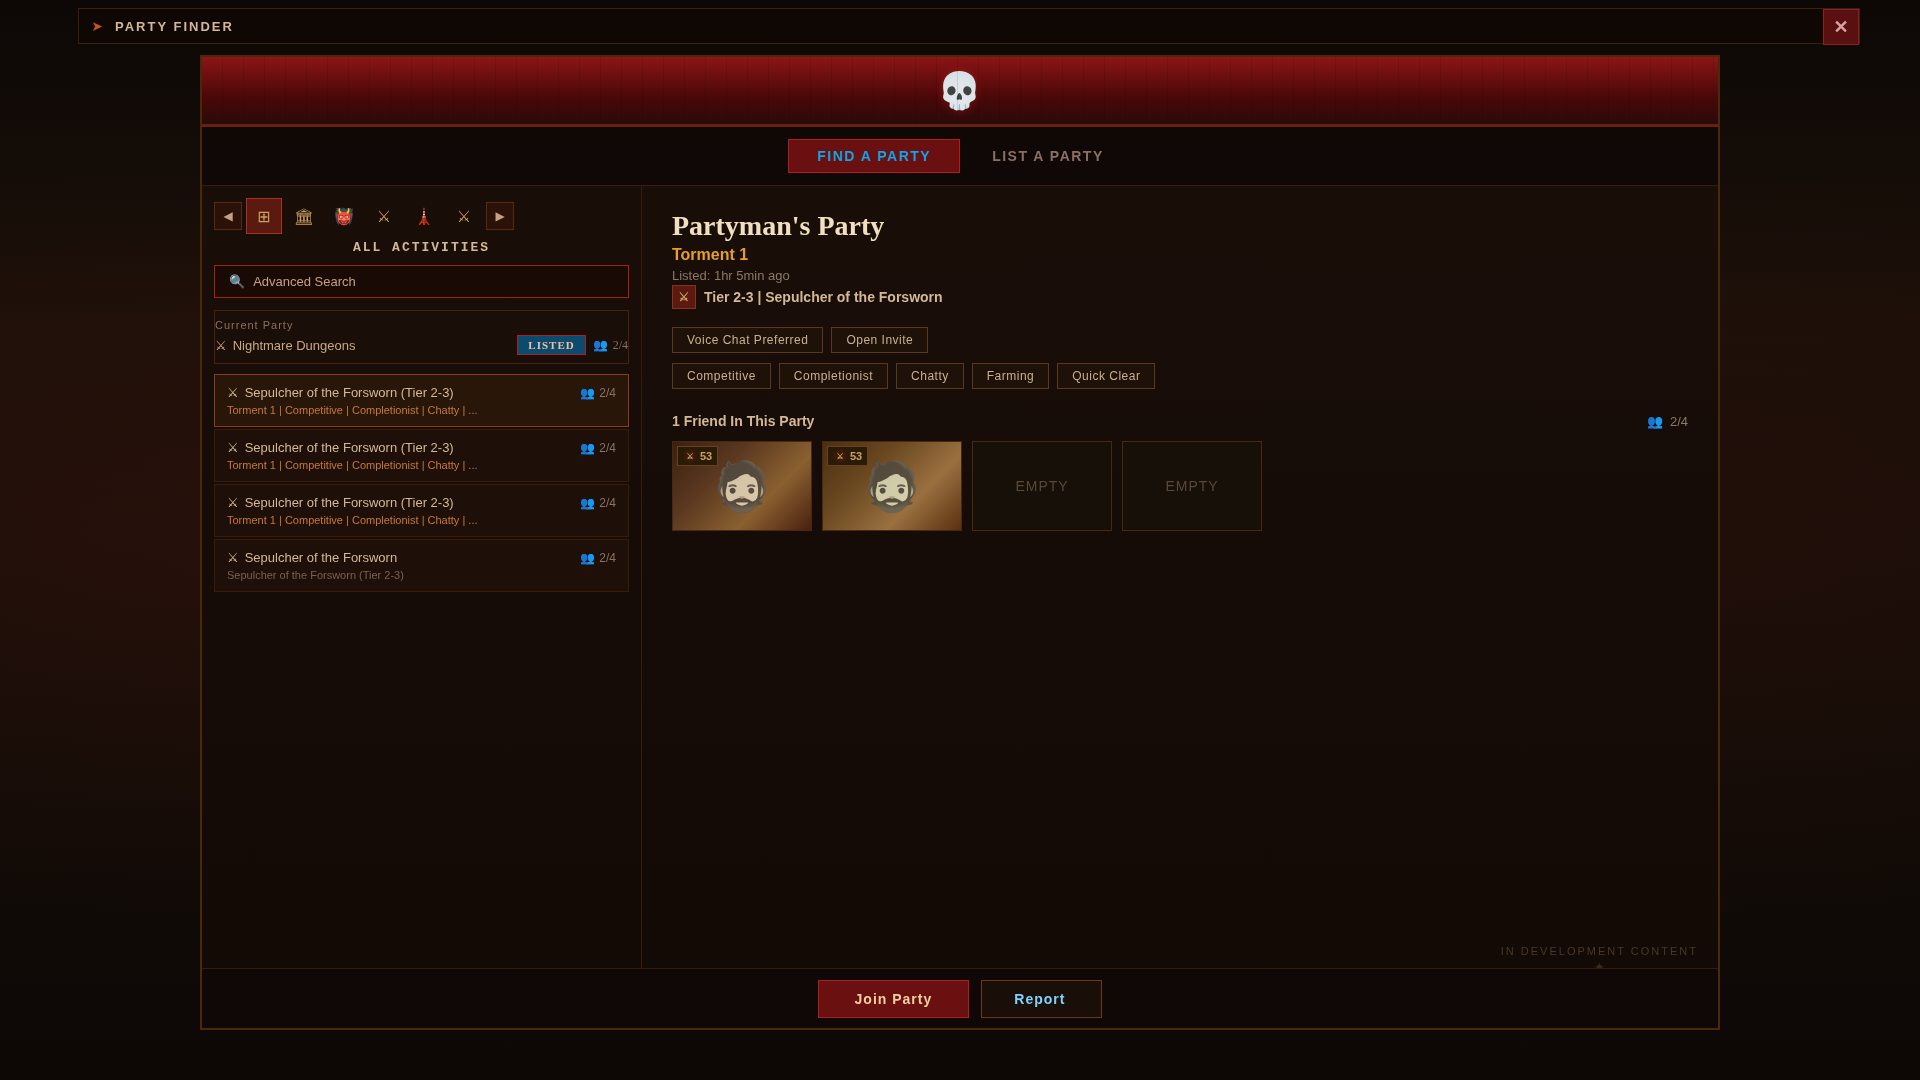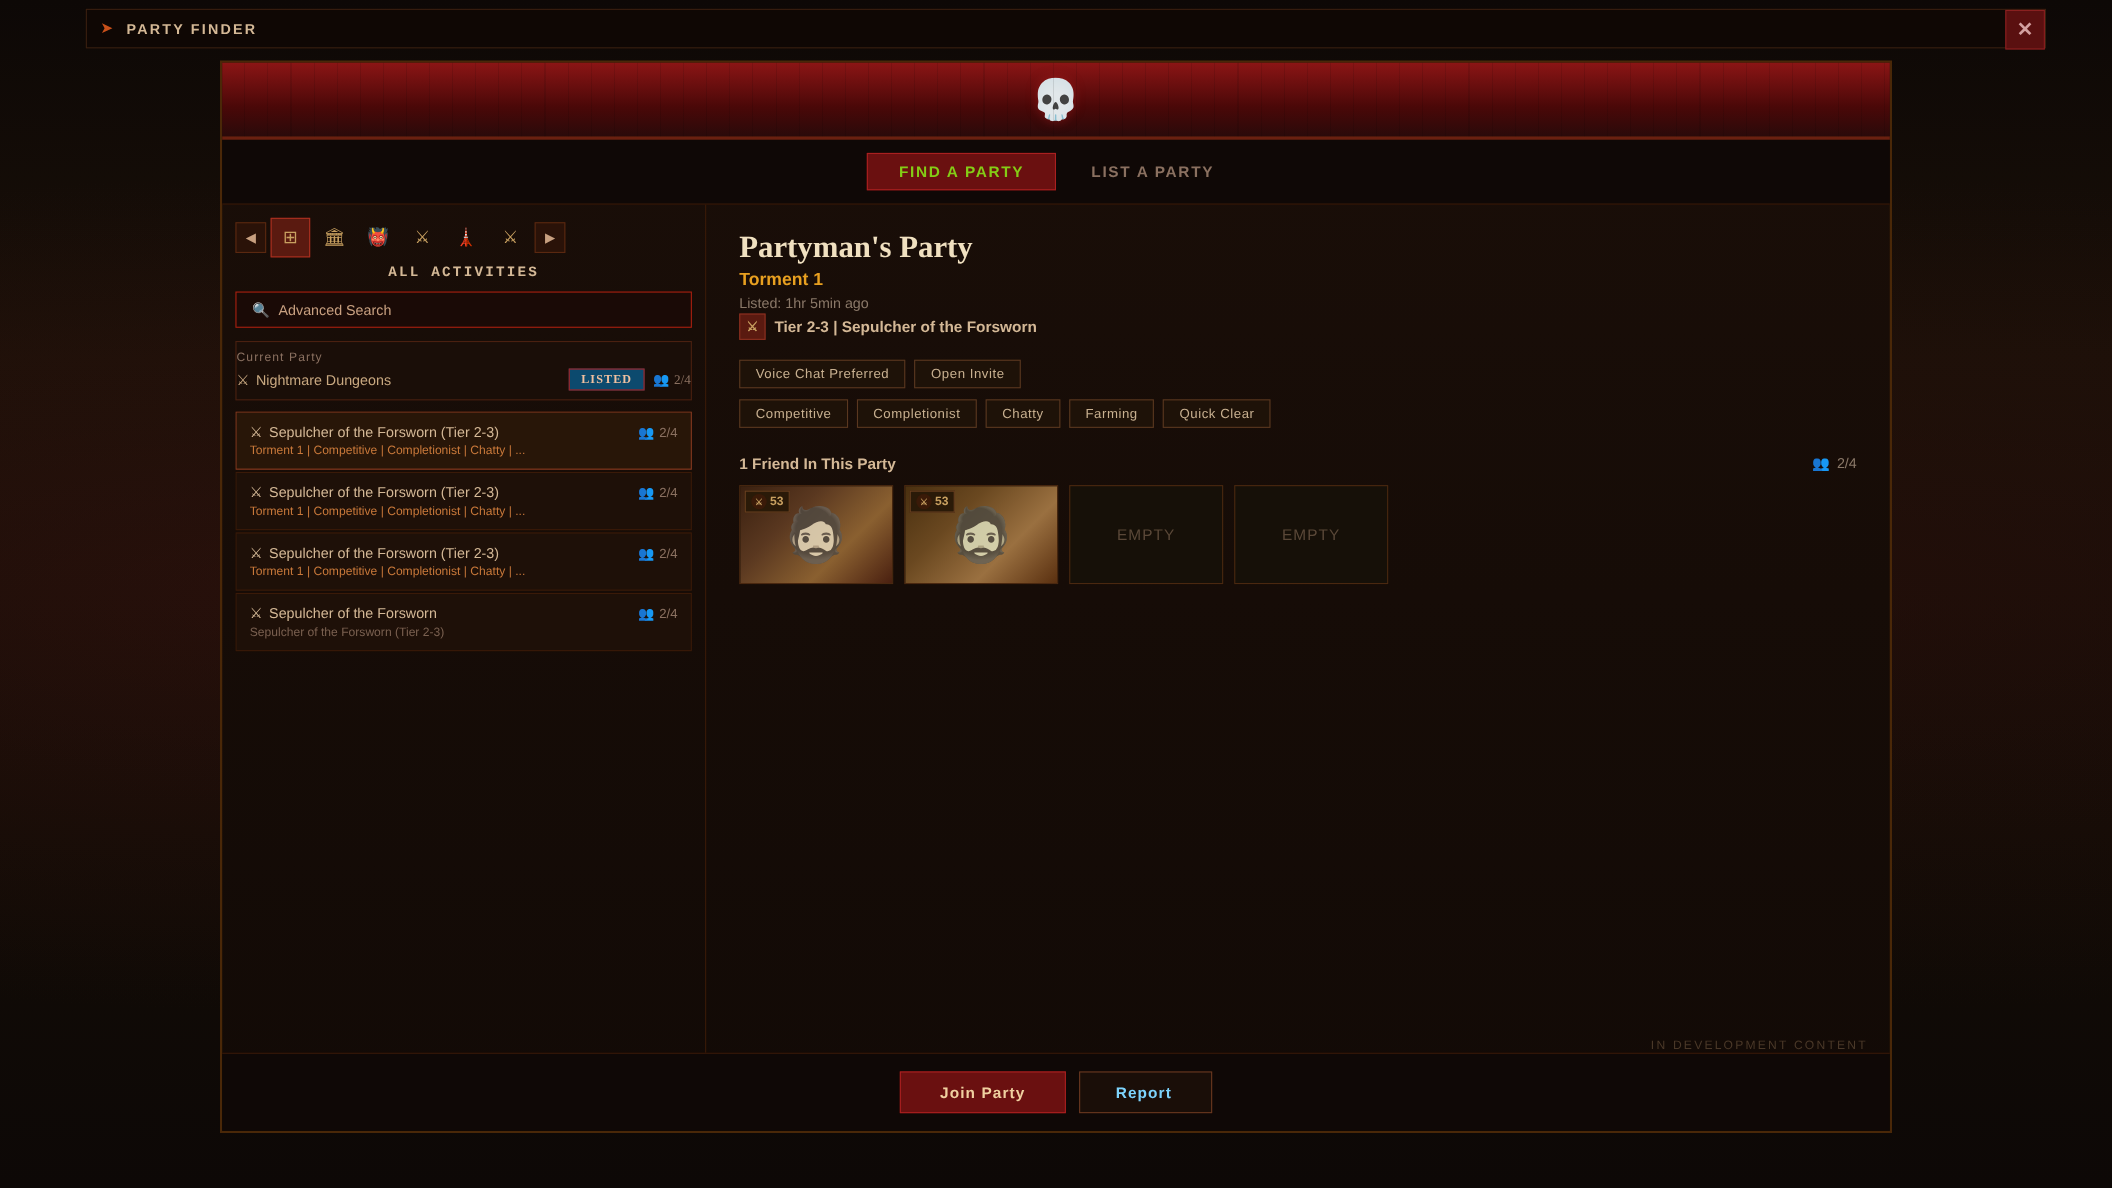--- a/index.html
+++ b/index.html
@@ -137,21 +137,21 @@
       letter-spacing: 1.5px;
       font-family: 'Arial', sans-serif;
       font-weight: bold;
       cursor: pointer;
       border: 1px solid transparent;
     }
 
     .tab-btn.active {
       background: #6a1010;
       border: 1px solid #aa2020;
-      color: #84cc16;
+      color: #0ea5e9;
     }
 
     .tab-btn.inactive {
       background: transparent;
       border: none;
       color: #8a7060;
     }
 
     
     .content-area {
@@ -409,21 +409,21 @@
       letter-spacing: 0.5px;
     }
 
     
     .friends-section {
       margin-top: 24px;
     }
 
     .friends-header {
       display: flex;
-      align-items: flex-start;
+      align-items: flex-end;
       justify-content: space-between;
       margin-bottom: 12px;
     }
 
     .friends-label {
       color: #d4b896;
       font-size: 14px;
       font-family: 'Arial', sans-serif;
       font-weight: bold;
     }
@@ -534,21 +534,21 @@
       font-family: 'Georgia', serif;
       letter-spacing: 3px;
     }
 
     
     .bottom-bar {
       position: absolute;
       bottom: 0;
       left: 0;
       right: 0;
-      height: 71px;
+      height: 60px;
       background: #0f0806;
       border-top: 1px solid #3a1a08;
       display: flex;
       align-items: center;
       justify-content: center;
       gap: 12px;
     }
 
     .action-btn {
       padding: 10px 36px;

